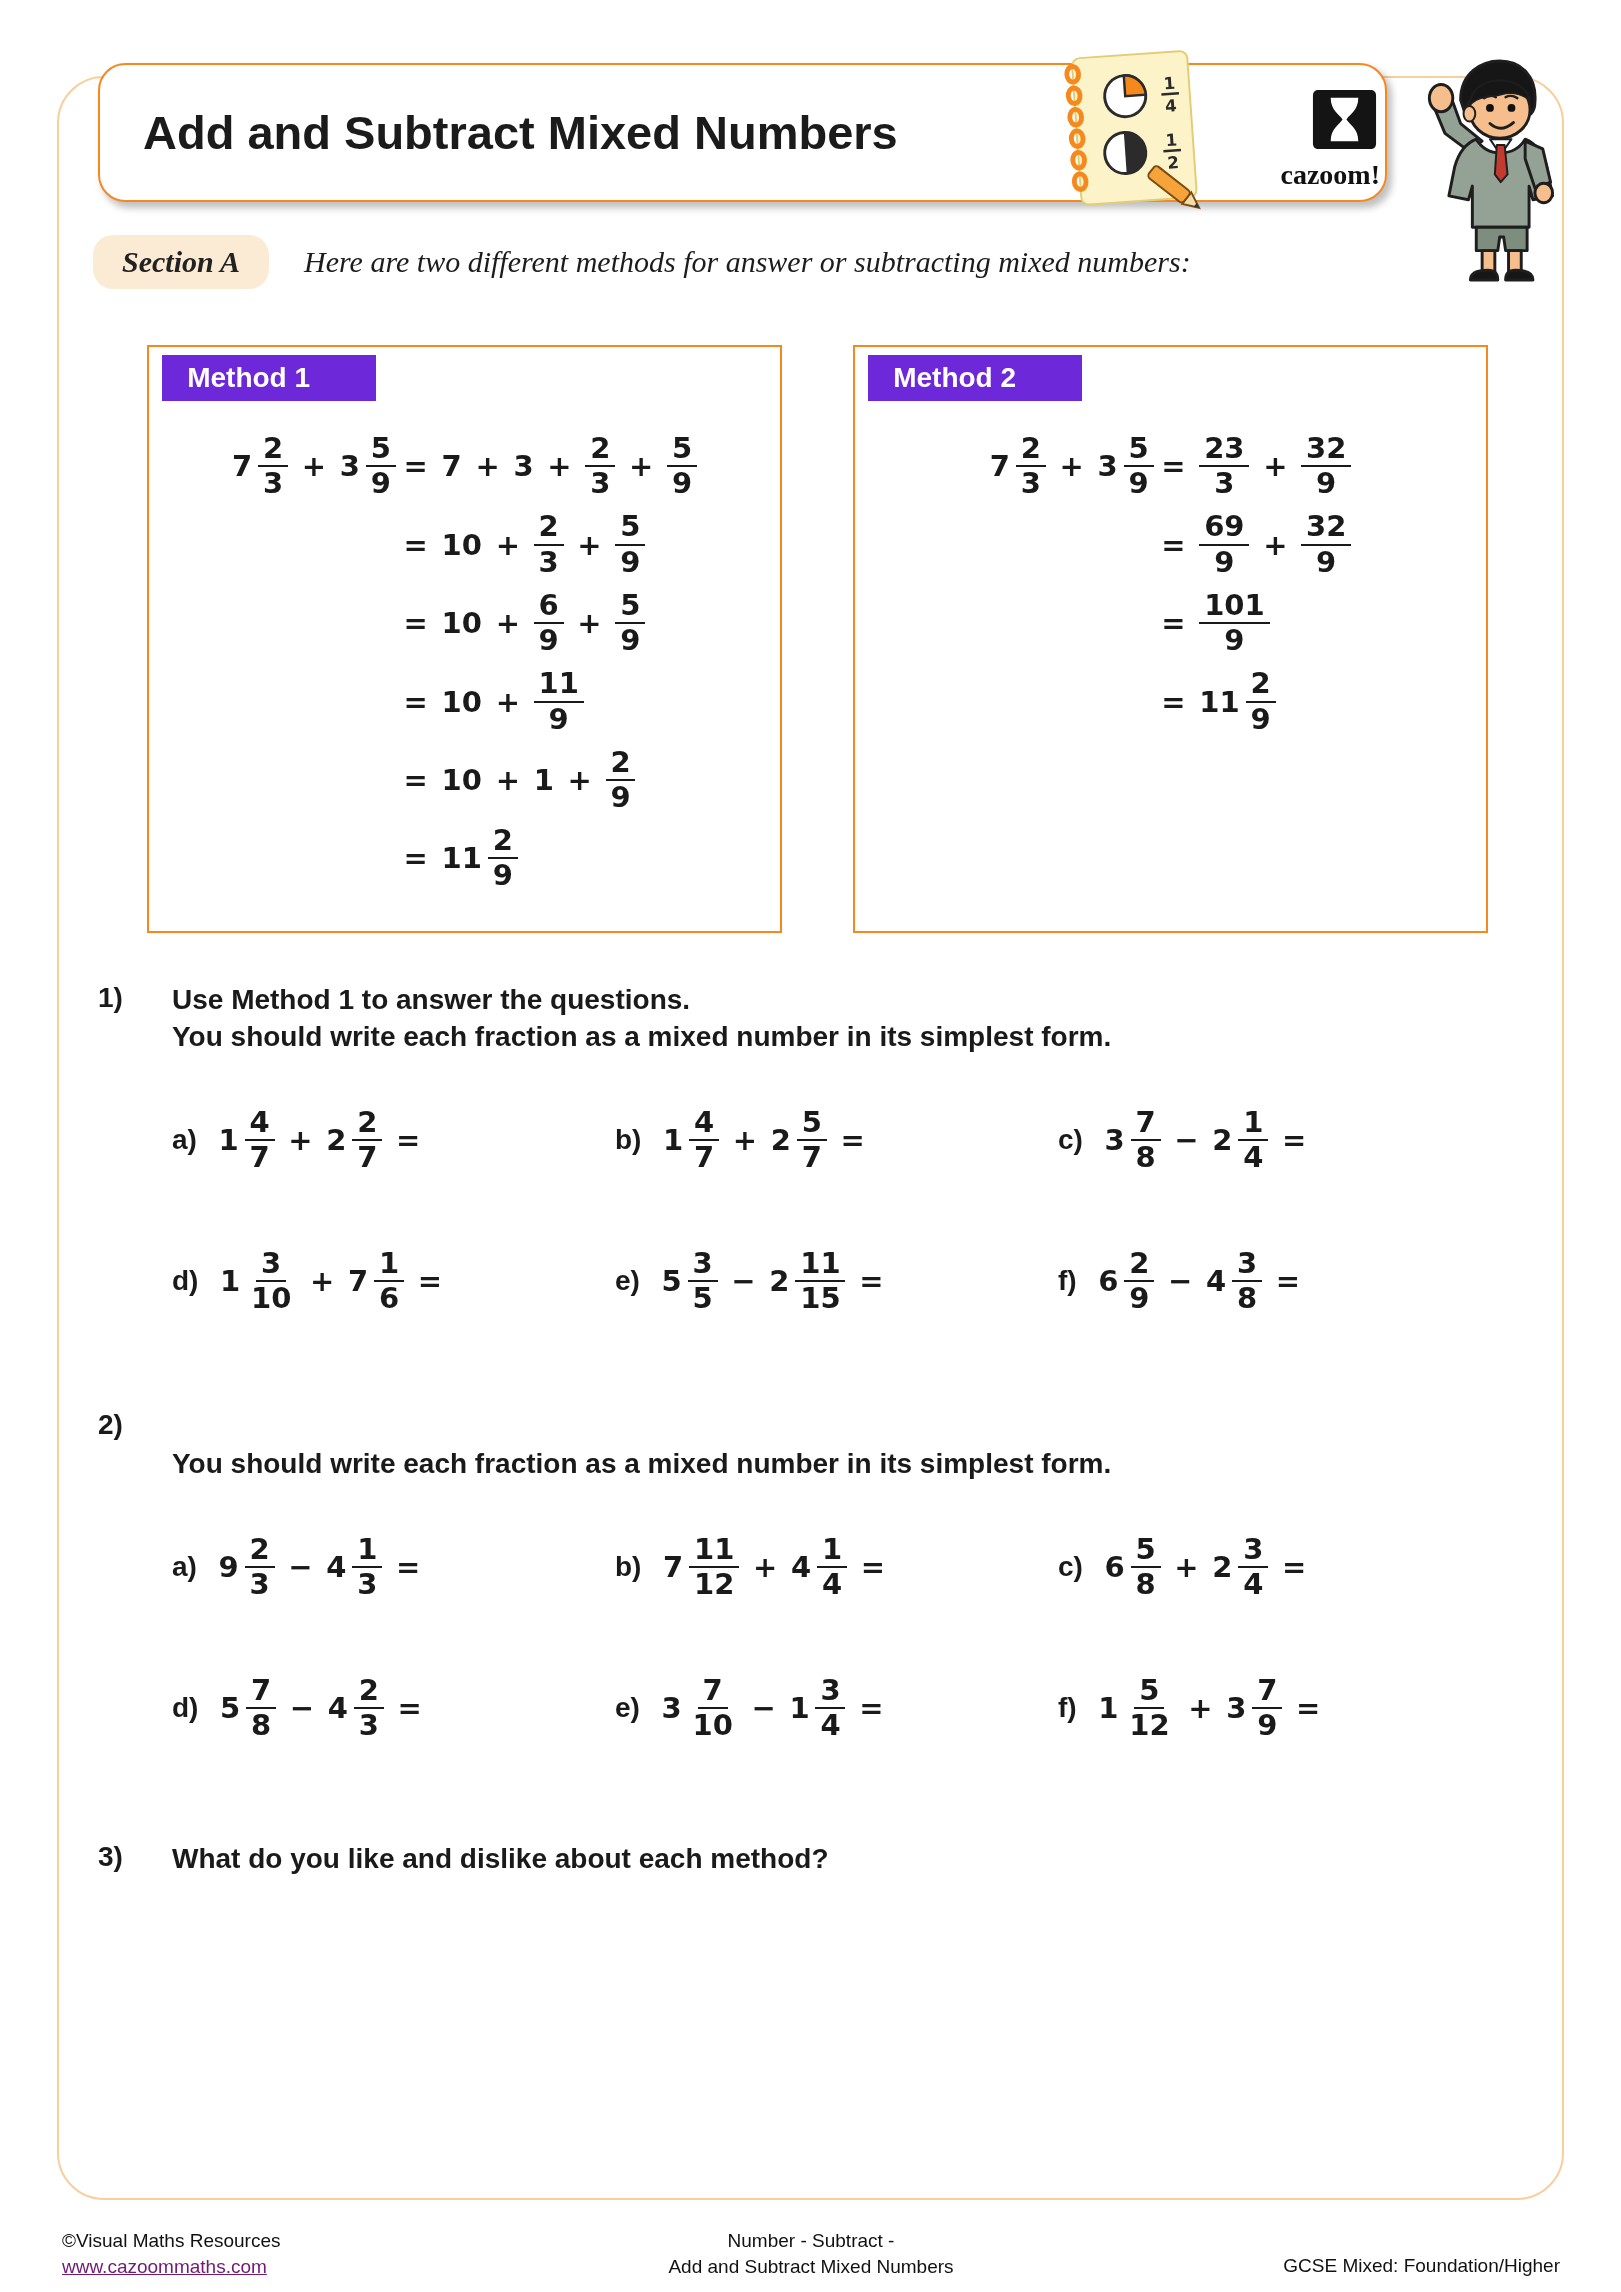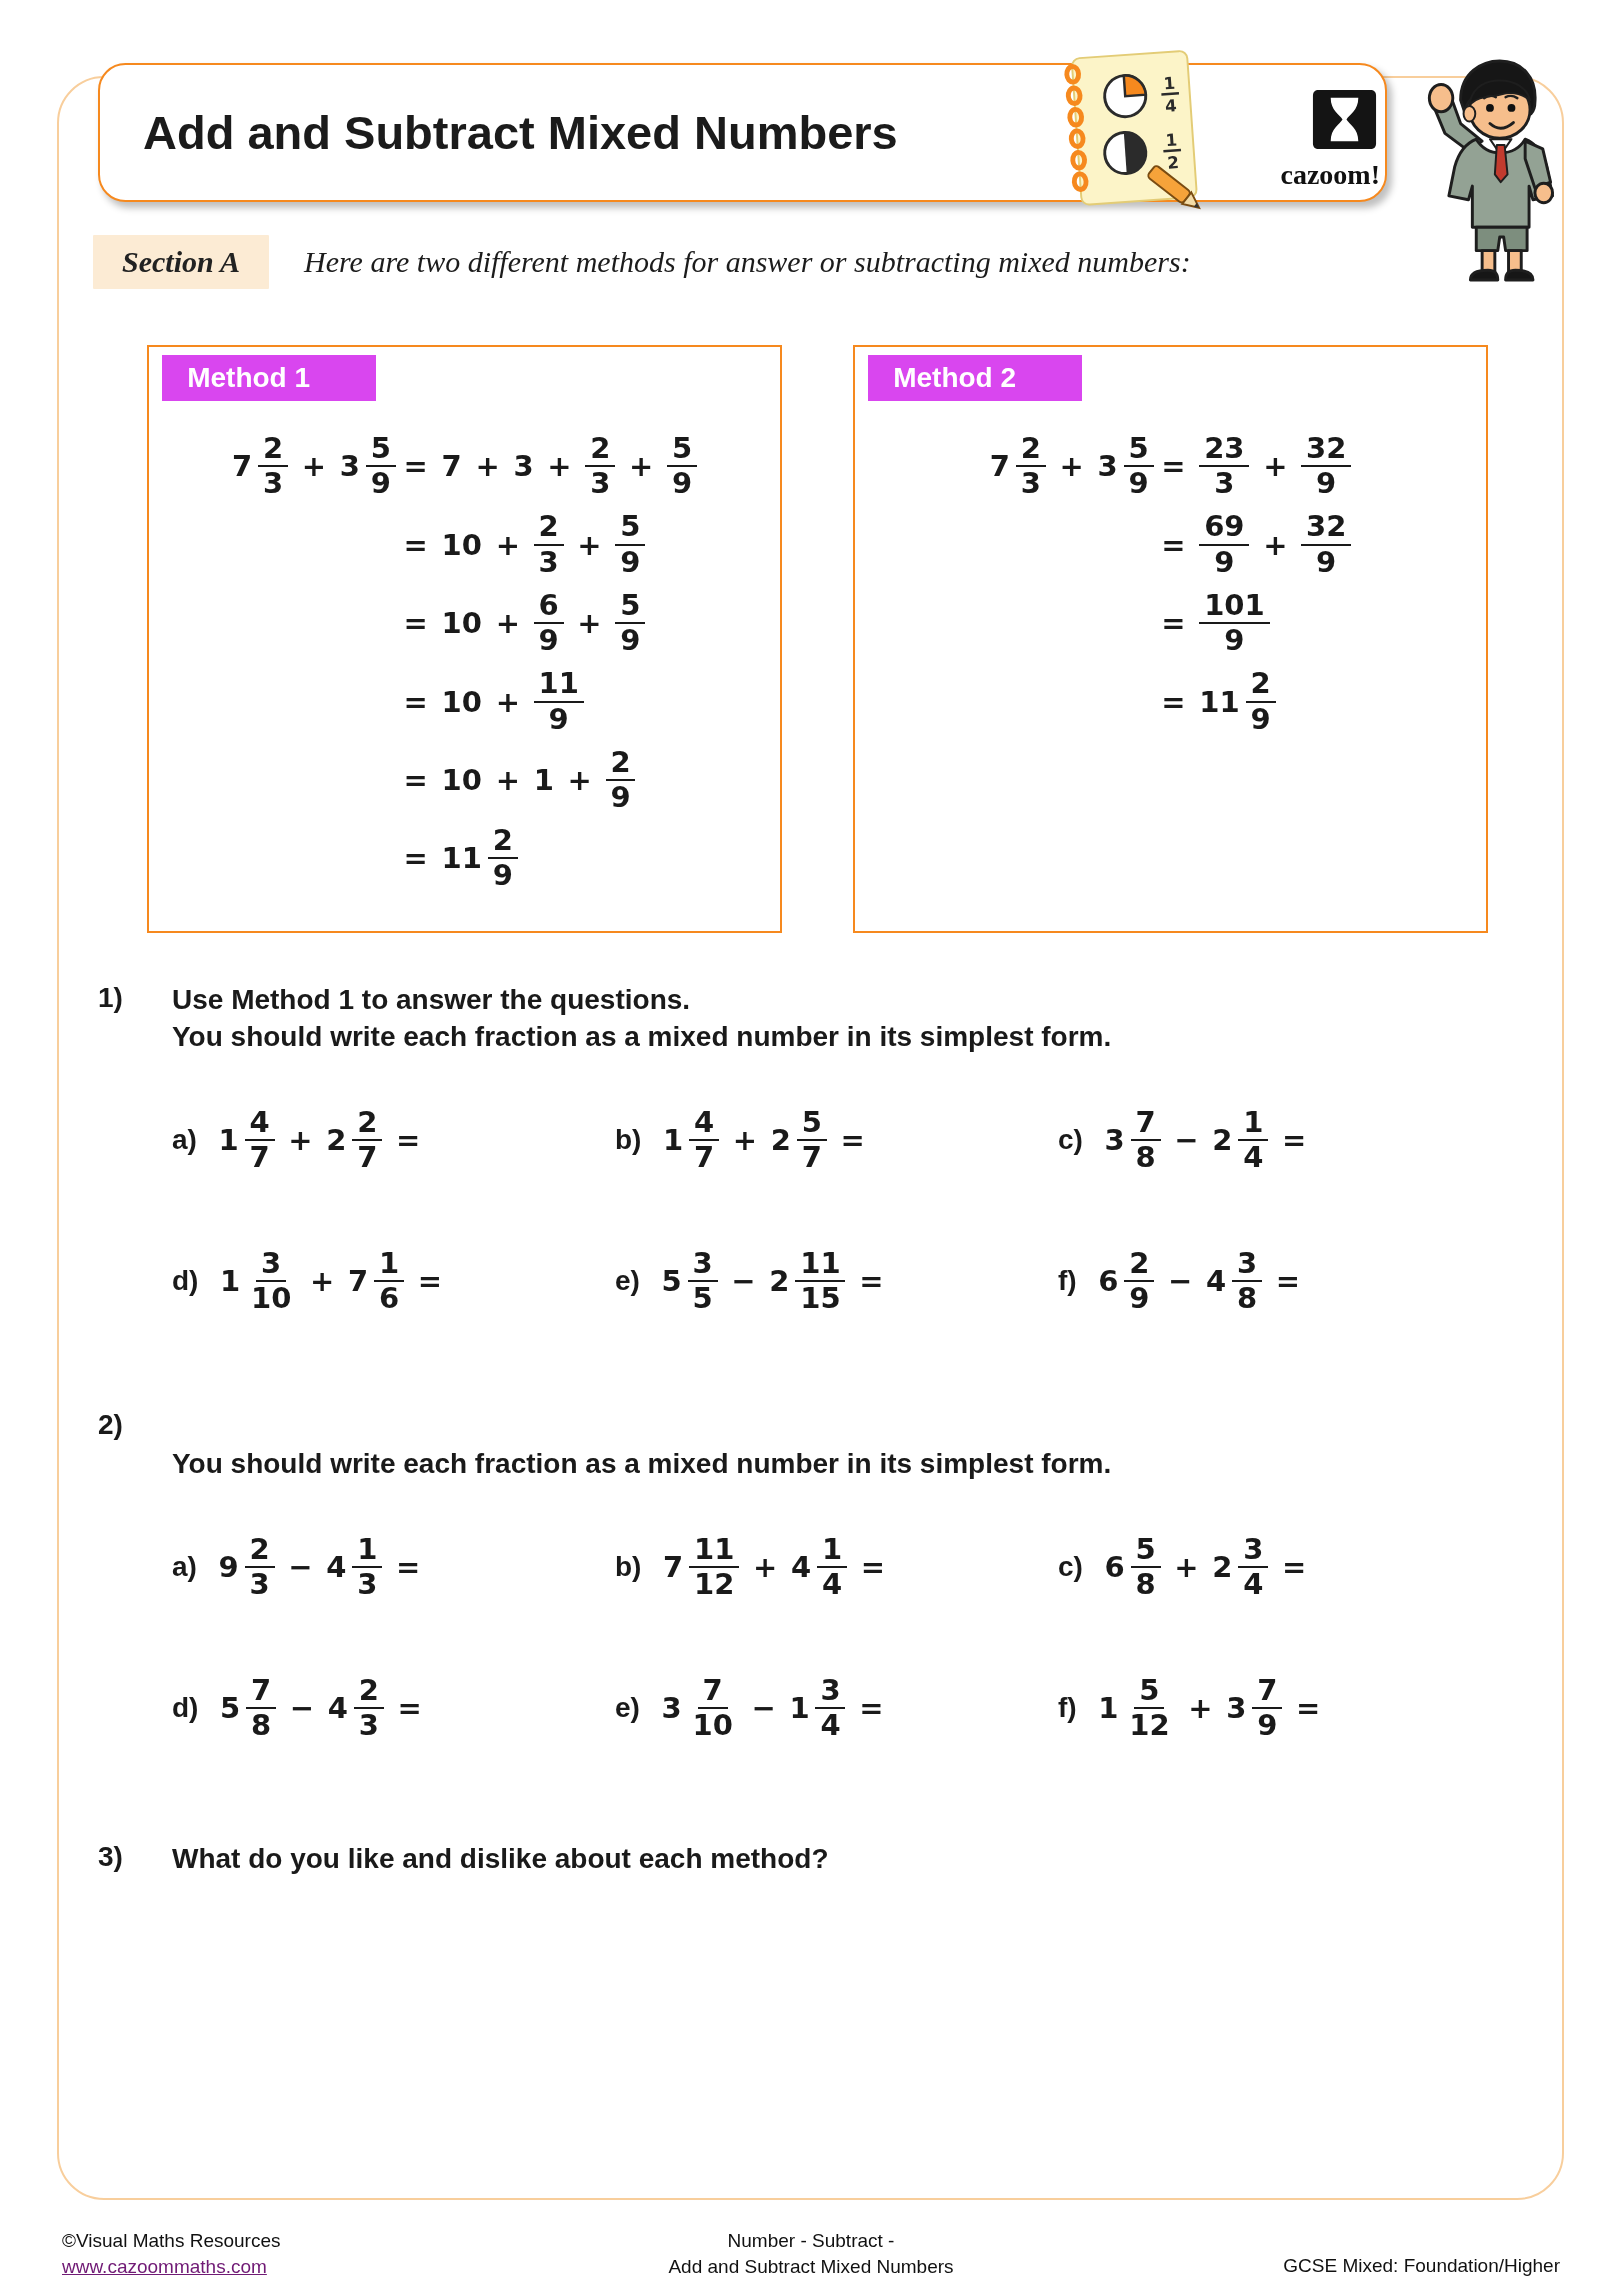--- a/index.html
+++ b/index.html
@@ -14,27 +14,27 @@
         border:2.9px solid #F6891E;border-radius:27.4px;box-shadow:4.9px 5.9px 7.8px rgba(0,0,0,.25);
         display:flex;align-items:center;padding-left:43px;z-index:2}
   .title{font-size:47px;font-weight:bold;color:#1b1b1b}
 
   .notepad{position:absolute;left:1047px;top:39px;z-index:3}
   .logo{position:absolute;left:1237px;top:84px;z-index:3;width:143px;text-align:right}
   .logo-text{font-family:"Liberation Serif",serif;font-weight:bold;font-size:28px;color:#111}
   .mascot{position:absolute;left:1400px;top:49px;z-index:3}
 
   .section-row{position:absolute;left:93px;top:235px;display:flex;align-items:center;gap:35px}
-  .section-label{background:#FCEBD4;border-radius:1px;padding:9.8px 29px;
+  .section-label{background:#FCEBD4;border-radius:20px;padding:9.8px 29px;
         font-family:"Liberation Serif",serif;font-style:italic;font-weight:bold;font-size:30px;color:#222}
   .section-desc{font-family:"Liberation Serif",serif;font-style:italic;font-size:30px;color:#1c1c1c}
 
   .methods-row{position:absolute;left:147px;top:345px;display:flex;gap:71px}
   .method-box{width:635px;height:588px;border:2.9px solid #F6891E;position:relative;background:#fff}
-  .method-tab{position:absolute;top:7.8px;left:12.7px;background:#d946ef;color:#fff;font-weight:bold;
+  .method-tab{position:absolute;top:7.8px;left:12.7px;background:#6d28d9;color:#fff;font-weight:bold;
         font-size:28px;padding:6.9px 0 6.9px 25.5px;width:214px}
   .eq-wrap{display:flex;justify-content:center;padding-top:86px}
   .eq-grid{display:grid;grid-template-columns:max-content max-content;row-gap:11.8px;align-items:center}
 
   .math{display:inline-flex;align-items:center;gap:5.9px;font-family:"DejaVu Sans",sans-serif;
         font-weight:bold;font-size:29px;color:#1a1a1a}
   .tok{white-space:pre}
   .tok.op{margin:0 7.8px}
   .frac{display:inline-flex;flex-direction:column;align-items:center;line-height:1.08}
   .frac .num{padding:0 4.9px 1px;border-bottom:2.9px solid #1a1a1a}

